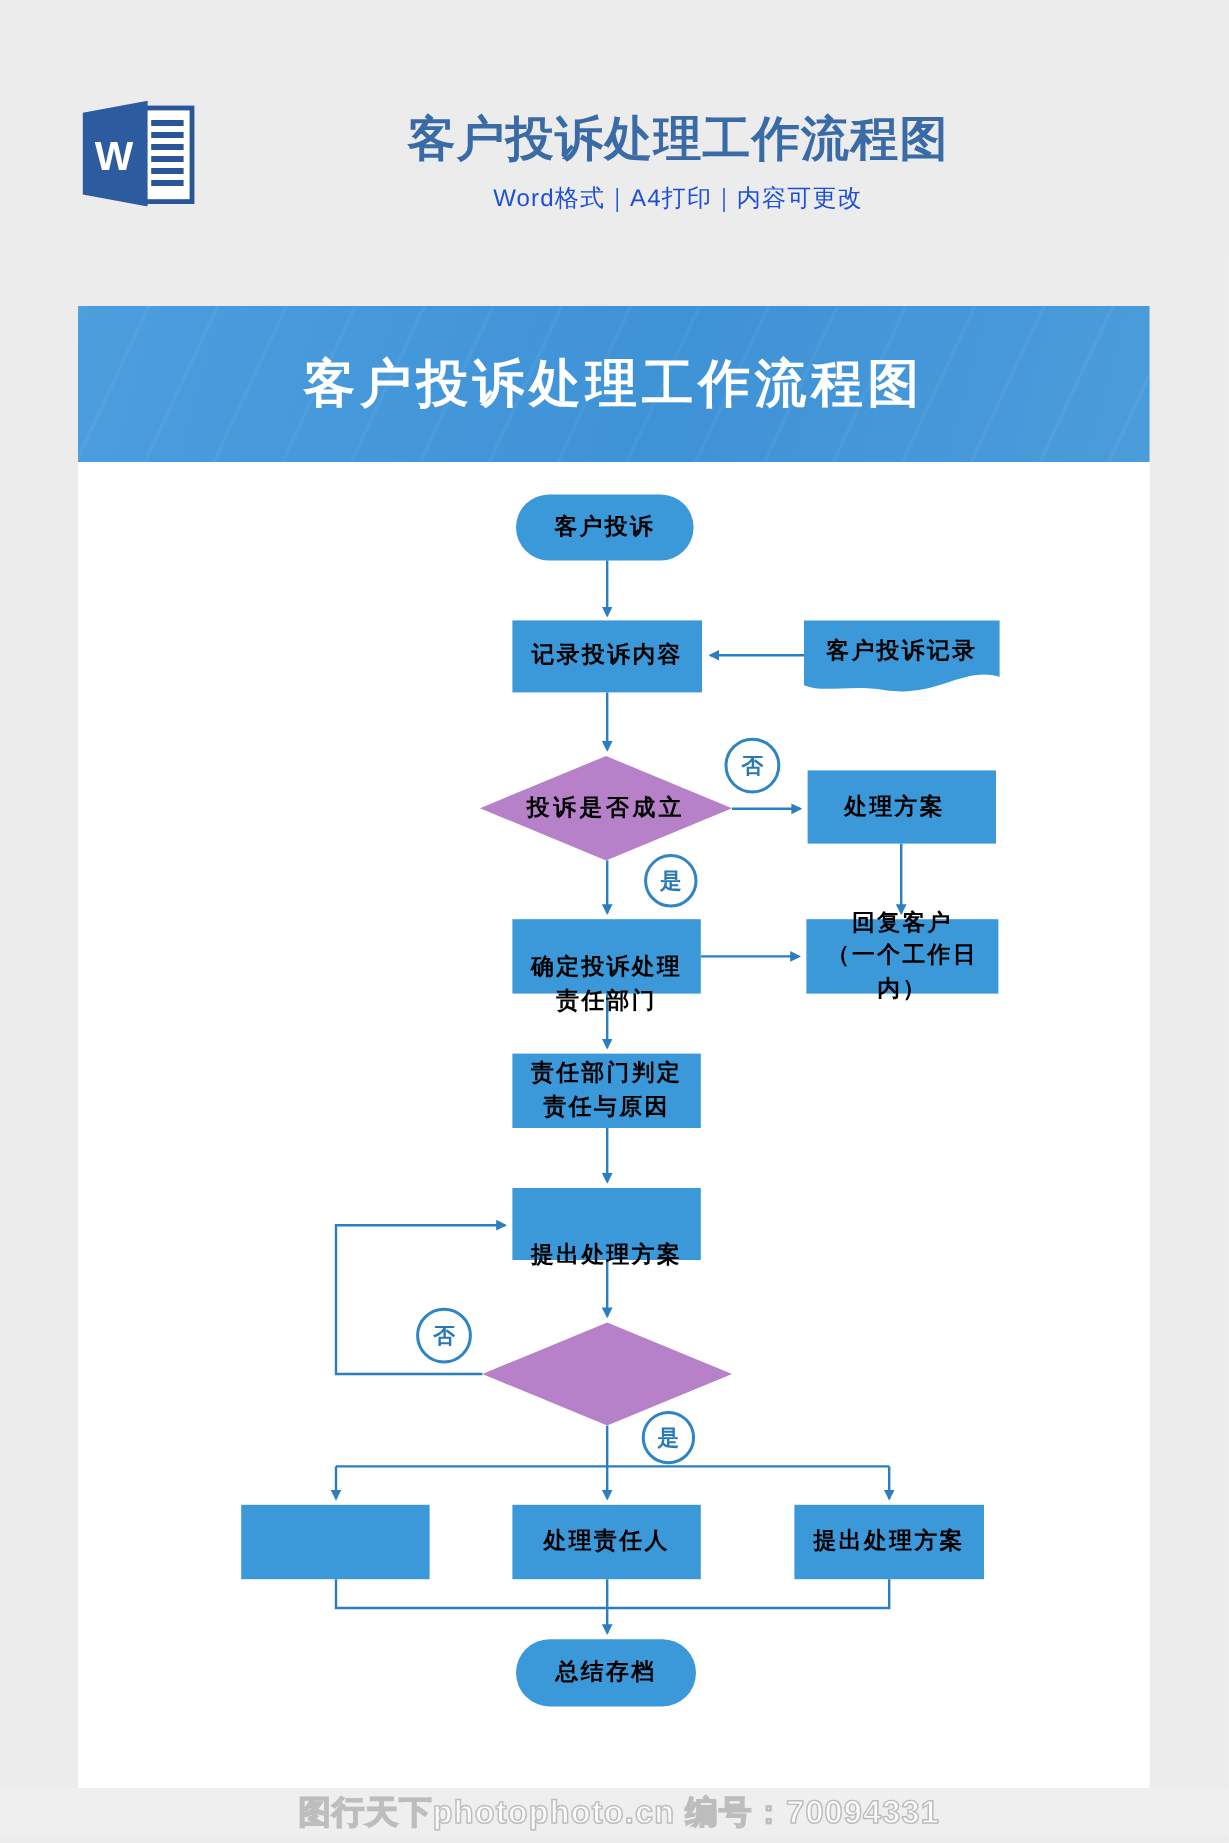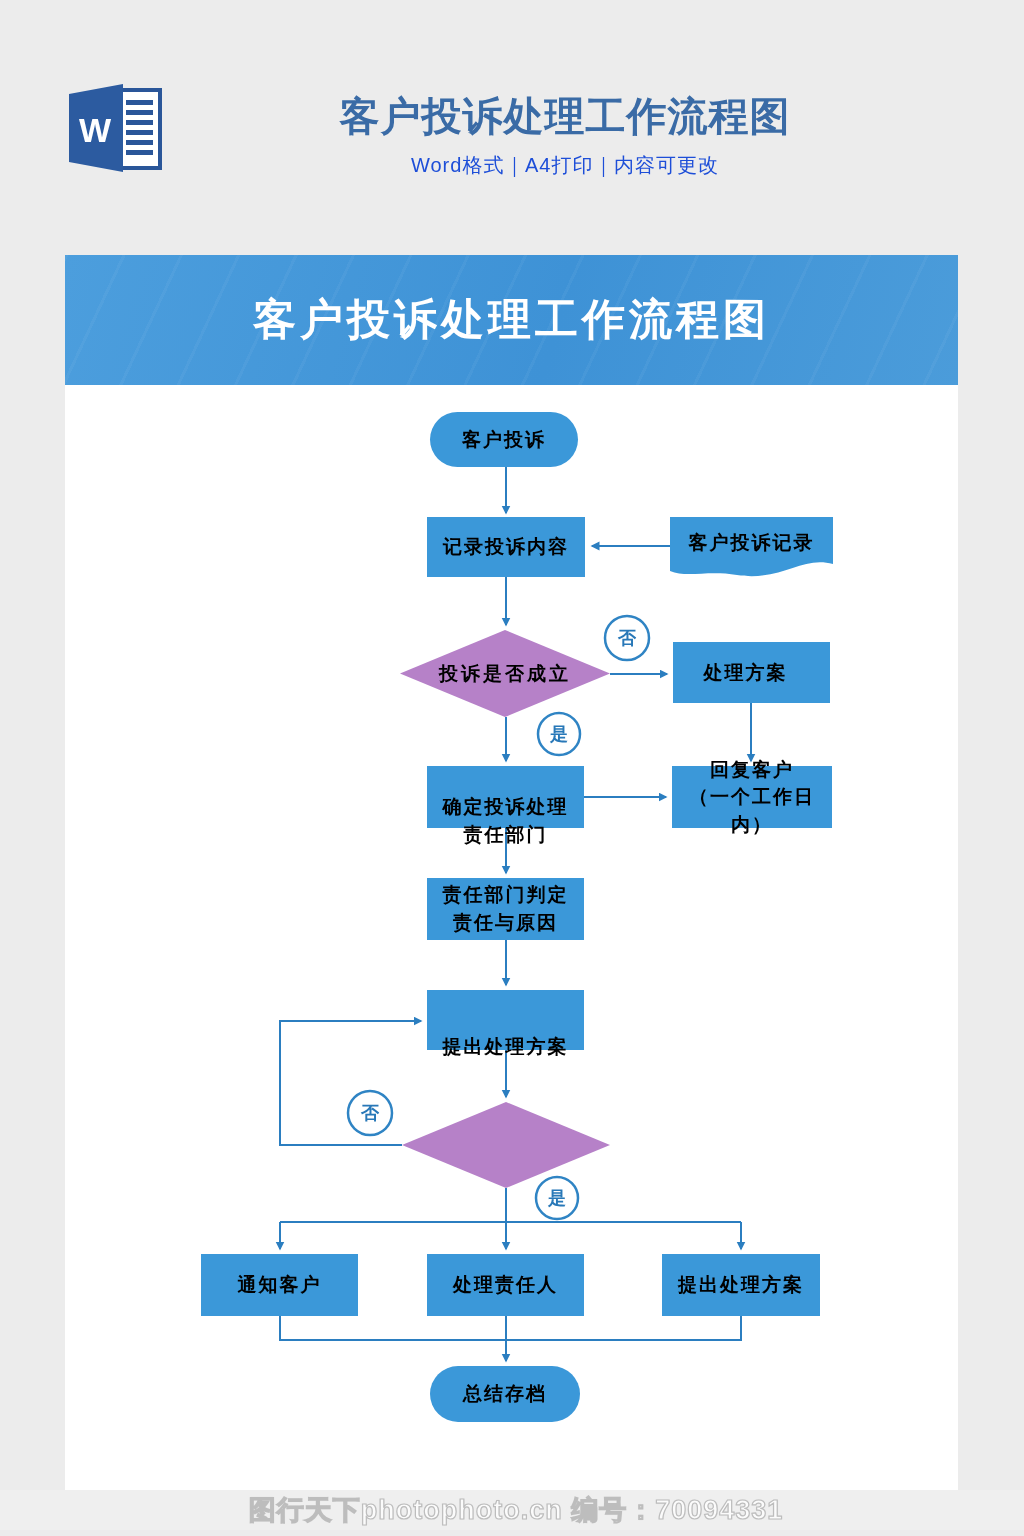--- a/index.html
+++ b/index.html
@@ -157,21 +157,20 @@
   <div class="lbl lbl-circle p-yes1">是</div>
   <div class="lbl p-assign">确定投诉处理
 责任部门</div>
   <div class="lbl p-reply">回复客户
 （一个工作日内）</div>
   <div class="lbl p-judge">责任部门判定
 责任与原因</div>
   <div class="lbl p-propose">提出处理方案</div>
   <div class="lbl lbl-circle p-no2">否</div>
   <div class="lbl lbl-circle p-yes2">是</div>
-  <div class="lbl p-notify">通知客户</div>
   <div class="lbl p-handler">处理责任人</div>
   <div class="lbl p-implement">提出处理方案</div>
   <div class="lbl p-archive">总结存档</div>
 </div>
 
 <div class="wm-strip">
   <div class="wm-text">图行天下photophoto.cn 编号：70094331</div>
 </div>
 
 </body></html>

